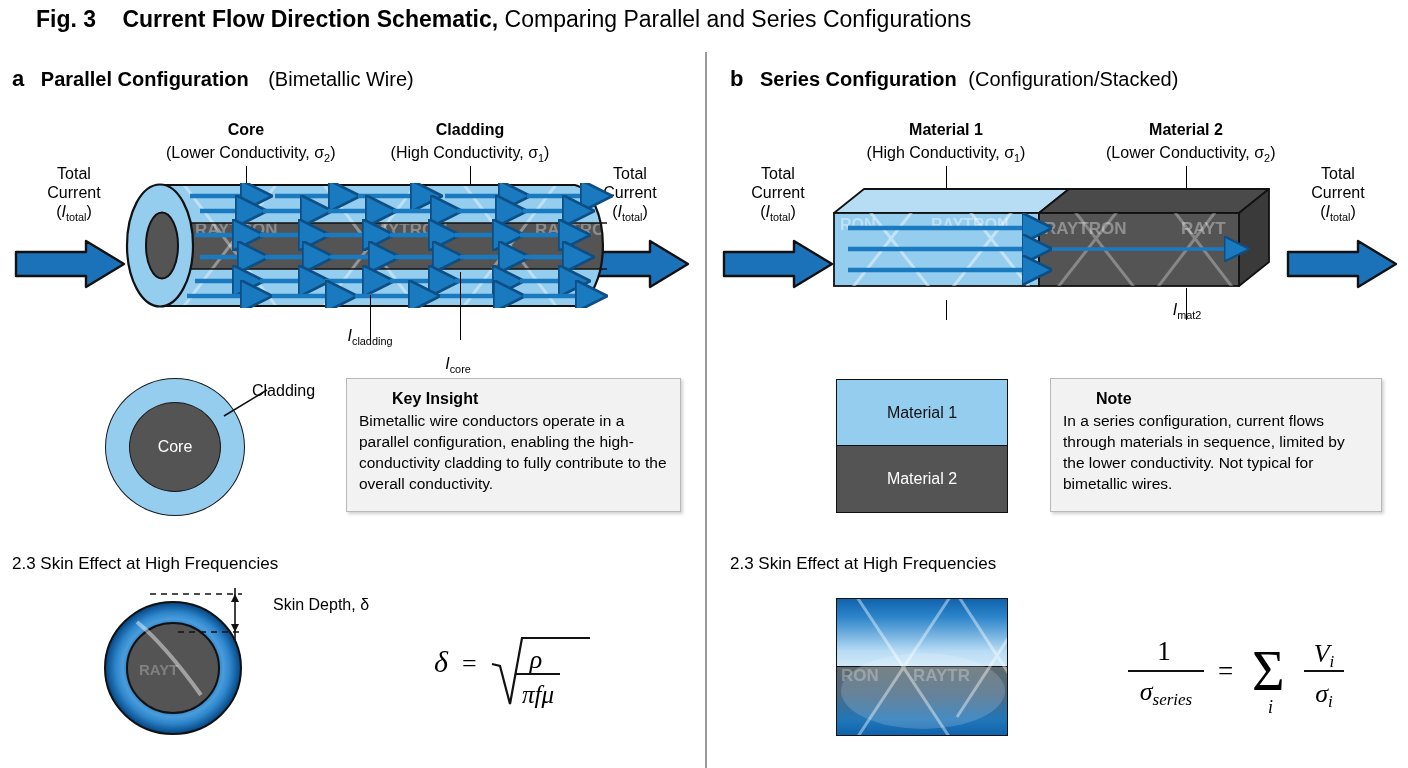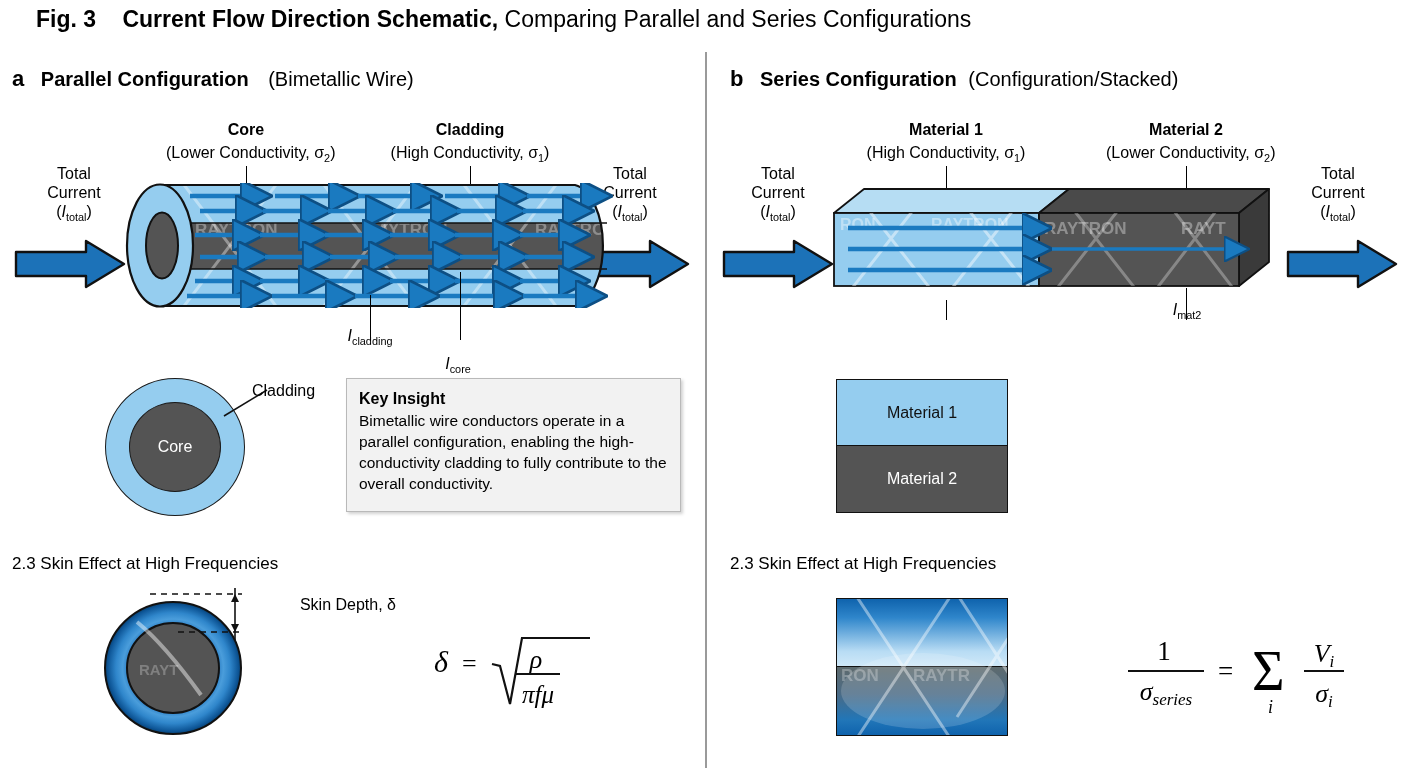--- a/index.html
+++ b/index.html
@@ -50,21 +50,21 @@
   
   .infobox{
     position:absolute;
     background:#f2f2f2;
     border:1px solid #b9b9b9;
     box-shadow:2px 2px 3px rgba(0,0,0,.18);
     padding:9px 12px 10px 12px;
     box-sizing:border-box;
     font-size:15.5px;line-height:21px;
   }
-  .infobox .hd{font-weight:bold;display:block;margin-bottom:1px;font-size:16px;}
+  .infobox .hd{font-weight:bold;display:block;margin-bottom:1px;font-size:16px;margin-left:33px;}
 
   
   .sect{position:absolute;font-size:17px;white-space:nowrap;}
 
   
   #cross-section{position:absolute;left:105px;top:378px;width:140px;height:138px;}
   #cross-clad{
     position:absolute;inset:0;border-radius:50%;
     background:#95cdef;border:1.6px solid #1a1a1a;box-sizing:border-box;
   }
@@ -259,21 +259,21 @@
     <text x="36" y="75" font-size="15" font-weight="bold" fill="rgba(255,255,255,.26)" font-family="Liberation Sans, sans-serif">RAYT</text>
   </svg>
 
   <svg style="position:absolute;left:150px;top:588px;" width="190" height="66">
     <line x1="0" y1="6" x2="92" y2="6" stroke="#111" stroke-width="1.4" stroke-dasharray="6,5"></line>
     <line x1="28" y1="44" x2="92" y2="44" stroke="#111" stroke-width="1.4" stroke-dasharray="6,5"></line>
     <line x1="85" y1="0" x2="85" y2="52" stroke="#111" stroke-width="1.6"></line>
     <path d="M85,6 L81,14 L89,14 Z" fill="#111"></path>
     <path d="M85,44 L81,36 L89,36 Z" fill="#111"></path>
   </svg>
-  <div class="lbl" style="left:246px;top:595px;width:150px;text-align:right;">Skin Depth, δ</div>
+  <div class="lbl" style="left:246px;top:595px;width:150px;text-align:center;">Skin Depth, δ</div>
 
   <svg class="formula" style="left:430px;top:620px;" width="200" height="110">
     <text x="4" y="52" font-size="30" font-style="italic" font-family="Liberation Serif, serif">δ</text>
     <text x="32" y="52" font-size="26" font-family="Liberation Serif, serif">=</text>
     <path d="M62,44 L70,46 L80,84 L92,18 L160,18" stroke="#111" stroke-width="2.2" fill="none"></path>
     <text x="106" y="48" font-size="26" font-style="italic" font-family="Liberation Serif, serif" text-anchor="middle">ρ</text>
     <line x1="86" y1="54" x2="130" y2="54" stroke="#111" stroke-width="2"></line>
     <text x="108" y="83" font-size="25" font-style="italic" font-family="Liberation Serif, serif" text-anchor="middle">πfμ</text>
   </svg>
 
@@ -352,20 +352,24 @@
 
   <div class="leader" style="left:946px;top:300px;height:20px;"></div>
   <div class="leader" style="left:1186px;top:288px;height:32px;"></div>
   <div class="lbl" style="left:1146px;top:300px;width:82px;"><i>I</i><sub>mat2</sub></div>
 
   <div id="material-legend">
     <div class="half" id="mat1-swatch">Material 1</div>
     <div class="half" id="mat2-swatch">Material 2</div>
   </div>
 
+  <div class="infobox" style="left:1050px;top:378px;width:332px;height:134px;">
+    <span class="hd">Note</span>
+    <span>In a series configuration, current flows through materials in sequence, limited by the lower conductivity. Not typical for bimetallic wires.</span>
+  </div>
 
   <div class="sect" style="left:730px;top:554px;">2.3 Skin Effect at High Frequencies</div>
 
   <div id="skin-square">
     <div class="top"></div>
     <div class="bot"></div>
     <svg style="position:absolute;left:0;top:0;" width="172" height="138">
       <g stroke="rgba(255,255,255,.42)" stroke-width="3" fill="none">
         <path d="M18,-5 L115,142 M120,-5 L200,118 M115,-5 L18,142 M200,-5 L120,118"></path>
       </g>

